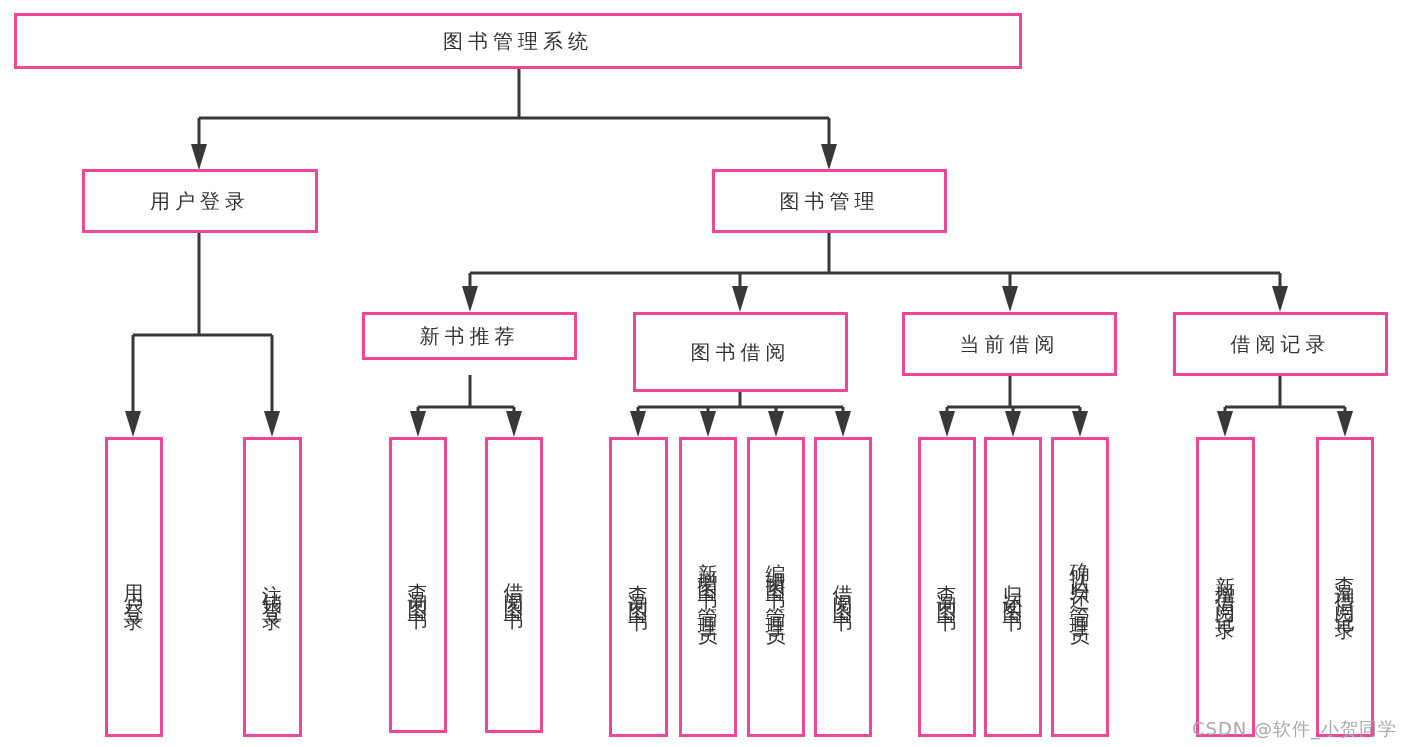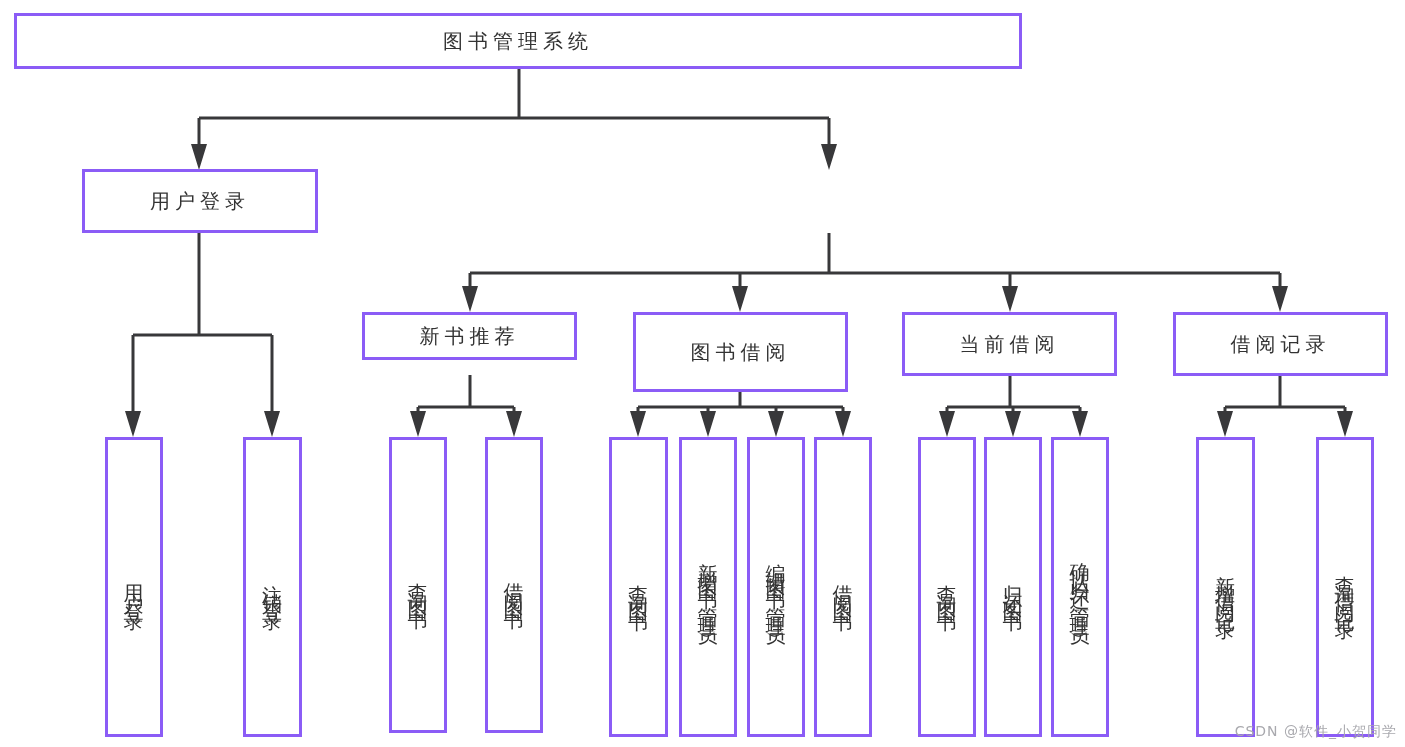--- a/index.html
+++ b/index.html
@@ -27,21 +27,21 @@
     stroke: #38383a;
     stroke-width: 3;
   }
   .connectors .ar {
     fill: #38383a;
     stroke: none;
   }
   .node {
     position: absolute;
     box-sizing: border-box;
-    border: 3px solid #8b5cf6;
+    border: 3px solid #ec4899;
     background: #ffffff;
     display: flex;
     align-items: center;
     justify-content: center;
     color: #333333;
   }
   .node.h span {
     font-size: 20px;
     letter-spacing: 5px;
     white-space: nowrap;
@@ -52,21 +52,21 @@
     text-orientation: mixed;
     font-size: 20px;
     letter-spacing: 9px;
     line-height: 1;
     color: #333333;
   }
   .watermark {
     position: absolute;
     right: 8px;
     bottom: 6px;
-    font-size: 14px;
+    font-size: 18px;
     letter-spacing: 1px;
     color: #a9a9ae;
     z-index: 5;
     white-space: nowrap;
   }
 </style>
 </head>
 <body>
 
 <div class="canvas">
@@ -101,20 +101,23 @@
       M1217 411 L1233 411 L1225 437 Z
       M1337 411 L1353 411 L1345 437 Z"></path>
   </svg>
 
   <div class="node h" style="left:14px;top:13px;width:1008px;height:56px">
     <span>图书管理系统</span>
   </div>
 
   <div class="node h" style="left:82px;top:169px;width:236px;height:64px">
     <span>用户登录</span>
+  </div>
+  <div class="node h" style="left:712px;top:169px;width:235px;height:64px">
+    <span>图书管理</span>
   </div>
 
   <div class="node h" style="left:362px;top:312px;width:215px;height:48px">
     <span>新书推荐</span>
   </div>
   <div class="node h" style="left:633px;top:312px;width:215px;height:80px">
     <span>图书借阅</span>
   </div>
   <div class="node h" style="left:902px;top:312px;width:215px;height:64px">
     <span>当前借阅</span>

